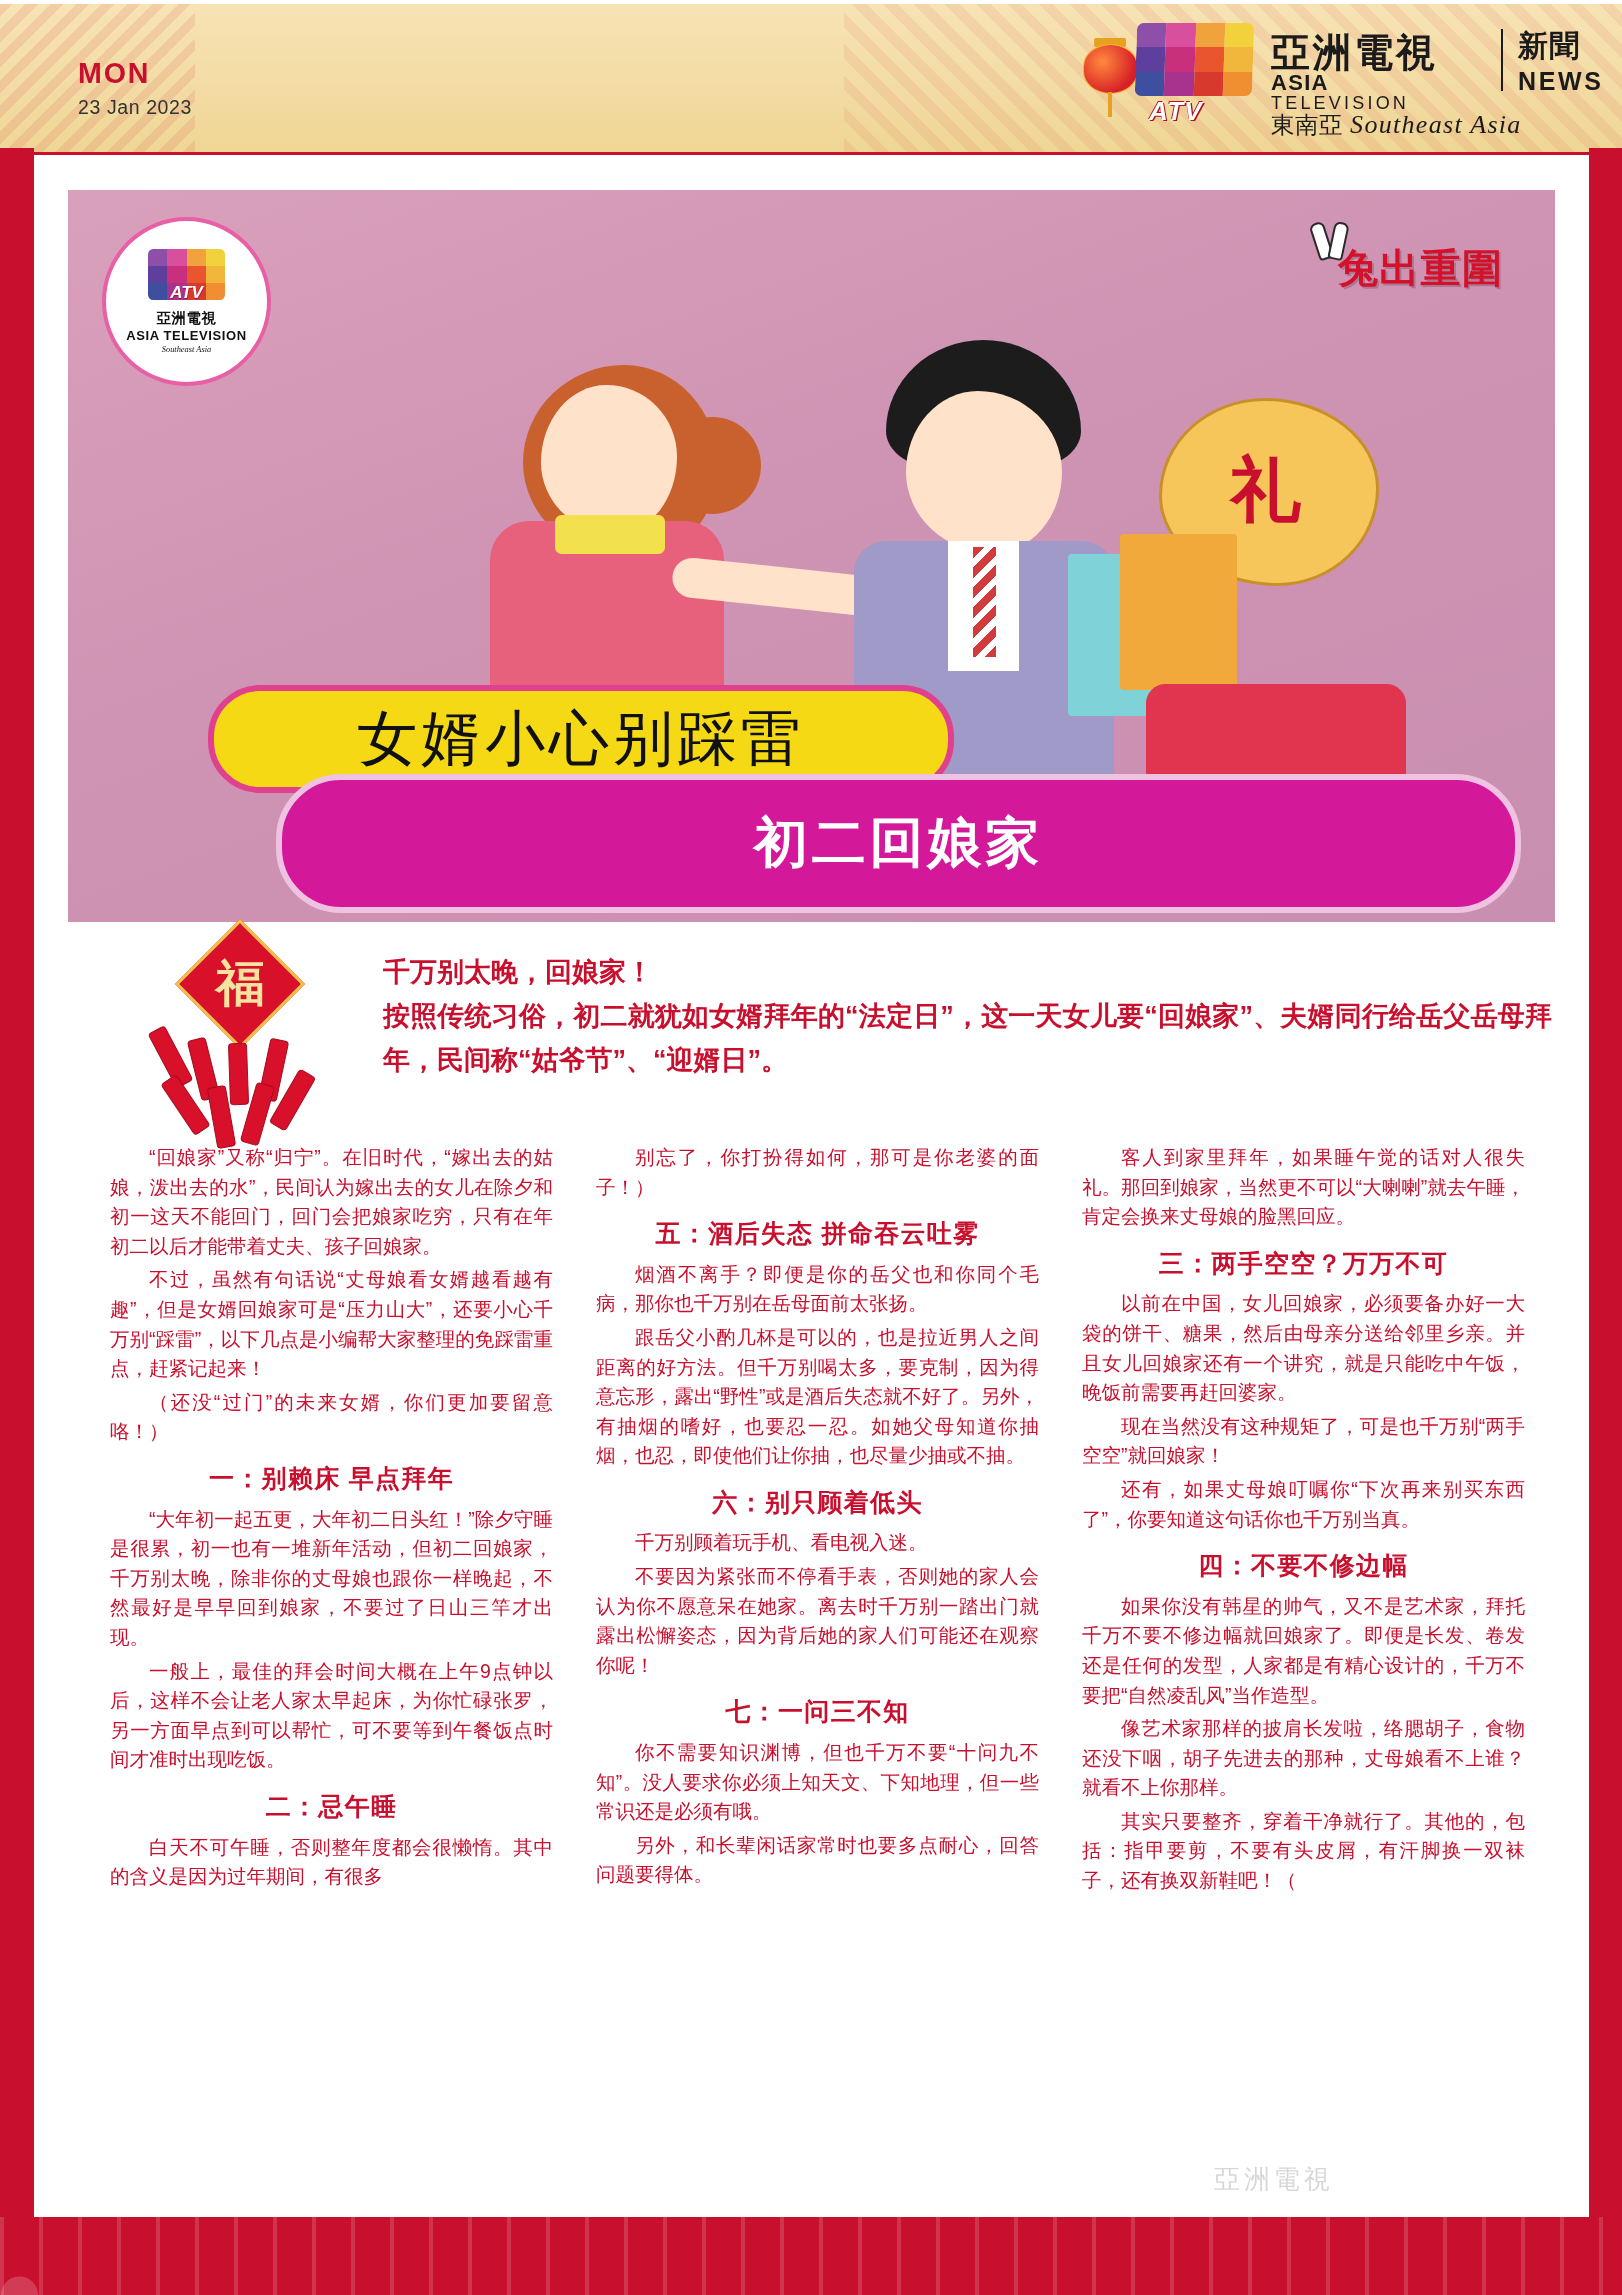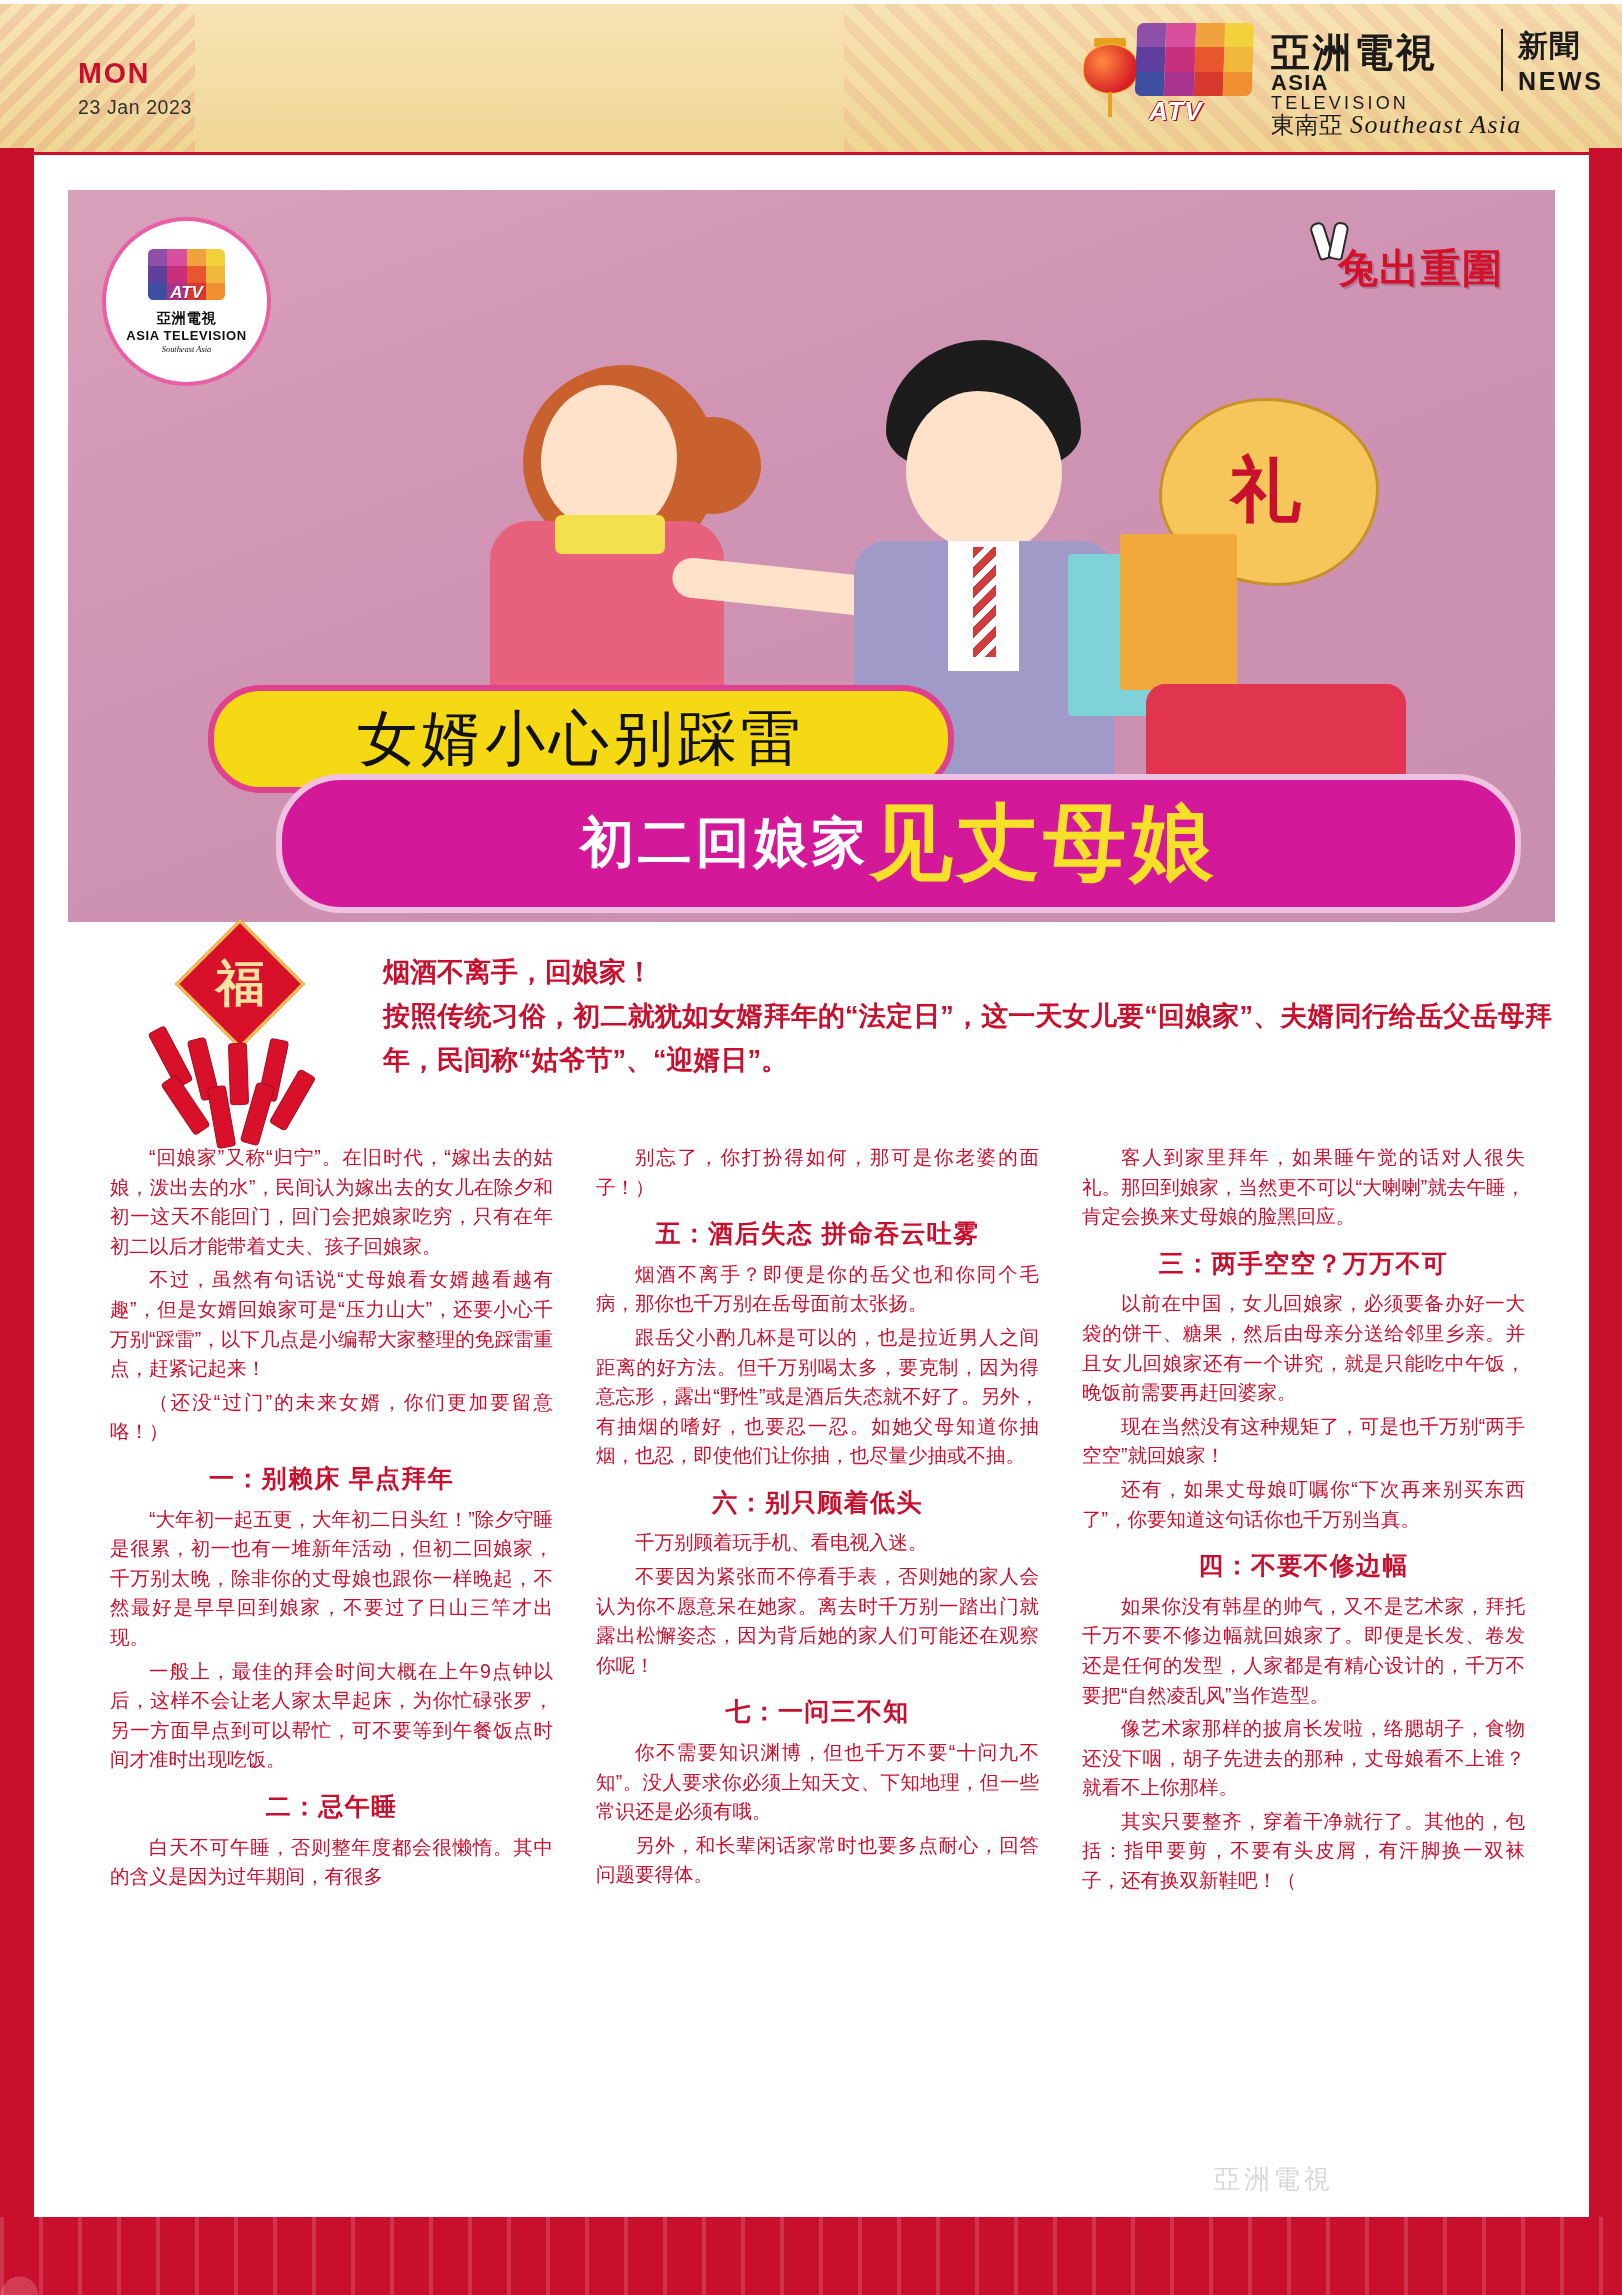--- a/index.html
+++ b/index.html
@@ -599,40 +599,39 @@
     <div class="fig-bag2"></div>
     <div class="fig-cushion"></div>
   </div>
 
   <div class="hero-yellow-pill">
     <span>女婿小心别踩雷</span>
   </div>
 
   <div class="hero-magenta-pill">
     <span class="t1">初二回娘家</span>
-    <span class="t2">见丈母娘</span>
   </div>
 </div>
 
 <div class="fu-deco">
   <div class="fu-diamond">
     <span>福</span>
   </div>
   <div class="cracker" style="left:5.2px;  top:91px; transform:rotate(-28deg)"></div>
   <div class="cracker" style="left:38px; top:103px; transform:rotate(-14deg)"></div>
   <div class="cracker" style="left:73px;top:108px; transform:rotate(-2deg)"></div>
   <div class="cracker" style="left:108px;top:104px; transform:rotate(12deg)"></div>
   <div class="cracker" style="left:19.5px; top:139px; transform:rotate(-34deg)"></div>
   <div class="cracker" style="left:56px; top:151px; transform:rotate(-10deg)"></div>
   <div class="cracker" style="left:92px;top:148px; transform:rotate(16deg)"></div>
   <div class="cracker" style="left:127px;top:134px; transform:rotate(30deg)"></div>
 </div>
 
 <div class="lead-wrap">
-  <div class="lead-line-1">烟酒不离手，回娘家！</div>
+  <div class="lead-line-1">千万别太晚，回娘家！</div>
   <div class="lead-body">按照传统习俗，初二就犹如女婿拜年的“法定日”，这一天女儿要“回娘家”、夫婿同行给岳父岳母拜年，民间称“姑爷节”、“迎婿日”。</div>
 </div>
 
 <div class="columns">
   <div class="col" id="col0">
       <p>“回娘家”又称“归宁”。在旧时代，“嫁出去的姑娘，泼出去的水”，民间认为嫁出去的女儿在除夕和初一这天不能回门，回门会把娘家吃穷，只有在年初二以后才能带着丈夫、孩子回娘家。</p>
       <p>不过，虽然有句话说“丈母娘看女婿越看越有趣”，但是女婿回娘家可是“压力山大”，还要小心千万别“踩雷”，以下几点是小编帮大家整理的免踩雷重点，赶紧记起来！</p>
       <p>（还没“过门”的未来女婿，你们更加要留意咯！）</p>
       <h3>一：别赖床 早点拜年</h3>
       <p>“大年初一起五更，大年初二日头红！”除夕守睡是很累，初一也有一堆新年活动，但初二回娘家，千万别太晚，除非你的丈母娘也跟你一样晚起，不然最好是早早回到娘家，不要过了日山三竿才出现。</p>

